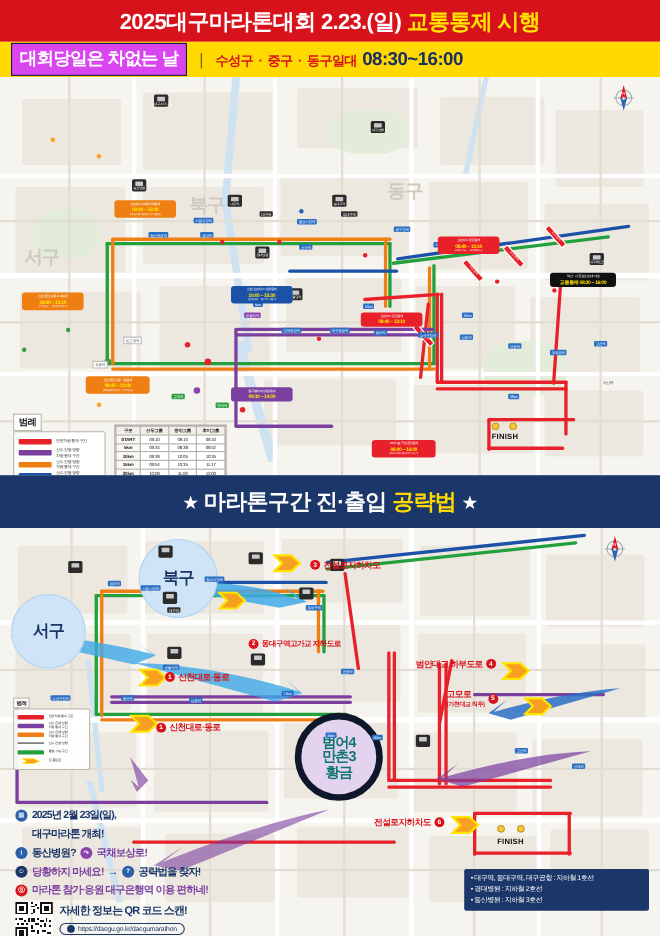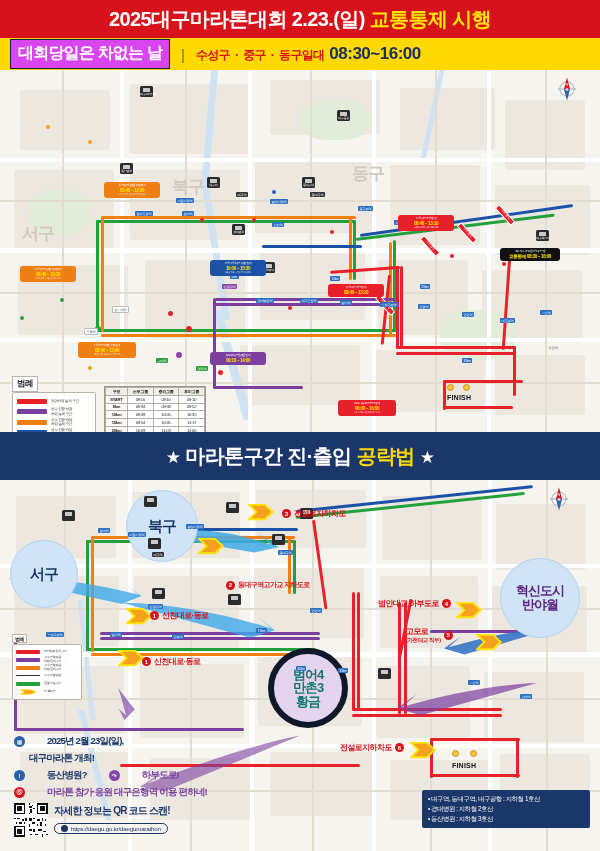--- a/index.html
+++ b/index.html
@@ -187,21 +187,21 @@
     font-size:6px; font-weight:bold; display:flex; align-items:center;
     justify-content:center; flex:0 0 auto;
   }
   .numtx { font-size:8px; font-weight:bold; color:#d8121a; letter-spacing:-0.6px; }
   .numtx small { display:block; font-size:5.5px; letter-spacing:-0.4px; }
 
   .yarrow { position:absolute; }
 
   
   .infobox { position:absolute; left:14px; top:735px; width:200px; }
-  .info-line { display:flex; align-items:center; gap:22px; margin-bottom:4px; white-space:nowrap; }
+  .info-line { display:flex; align-items:center; gap:4px; margin-bottom:4px; white-space:nowrap; }
   .ic {
     width:11px; height:11px; border-radius:50%; flex:0 0 auto;
     display:flex; align-items:center; justify-content:center;
     font-size:6px; color:#fff; font-weight:bold;
   }
   .ic-b { background:#2b5fa8; }
   .ic-p { background:#8a44ad; }
   .ic-r { background:#d8121a; }
   .ic-n { background:#1b3668; }
   .it { font-size:9.5px; font-weight:bold; color:#1b3668; letter-spacing:-0.8px; }
@@ -644,24 +644,20 @@
     <svg class="arrowbig" viewBox="0 0 200 70" style="left:140px;top:250px;width:160px;height:64px;">
       <path d="M200,2 C140,14 70,38 10,62 L34,44 L0,66 L30,72 Z" fill="#7b3fa0" opacity=".6"></path>
     </svg>
 
     <div class="bub bub-blue" style="left:126px;top:10px;width:72px;height:72px;font-size:15px;">
       <span>북구</span>
     </div>
     <div class="bub bub-blue" style="left:10px;top:60px;width:68px;height:68px;font-size:15px;">
       <span>서구</span>
     </div>
-    <div class="bub bub-blue" style="left:500px;top:78px;width:80px;height:80px;font-size:13px;color:#5b2480;background:#cfe4f7;">
-      <span>혁신도시</span>
-      <span>반야월</span>
-    </div>
     <div class="bub bub-pur" style="left:268px;top:168px;width:80px;height:80px;font-size:13px;">
       <span>범어4</span>
       <span>만촌3</span>
       <span>황금</span>
     </div>
 
     <div class="bld" style="left:144px;top:16px;"></div>
     <div class="bld" style="left:148px;top:58px;"></div>
     <div class="bld" style="left:272px;top:54px;"></div>
     <div class="bld" style="left:152px;top:108px;"></div>
@@ -791,21 +787,28 @@
       <div class="ic ic-b">▦</div>
       <div class="it">2025년 2월 23일(일),</div>
     </div>
     <div class="info-line" style="margin-left:15px;">
       <div class="it">대구마라톤 개최!</div>
     </div>
     <div class="info-line">
       <div class="ic ic-b">!</div>
       <div class="it">동산병원?</div>
       <div class="ic ic-p">↷</div>
-      <div class="it it-p">하부도로!</div>
+      <div class="it it-p">국채보상로!</div>
+    </div>
+    <div class="info-line">
+      <div class="ic ic-n">☺</div>
+      <div class="it it-p">당황하지 마세요!</div>
+      <div class="it">→</div>
+      <div class="ic ic-b">?</div>
+      <div class="it">공략법을 찾자!</div>
     </div>
     <div class="info-line">
       <div class="ic ic-r">Ⓢ</div>
       <div class="it it-p">마라톤 참가·응원 대구은행역 이용 편하네!</div>
     </div>
 
     <div class="qrrow">
       <svg class="qr" viewBox="0 0 21 21" shape-rendering="crispEdges">
         <rect width="21" height="21" fill="#fff"></rect>
         <g fill="#111">

